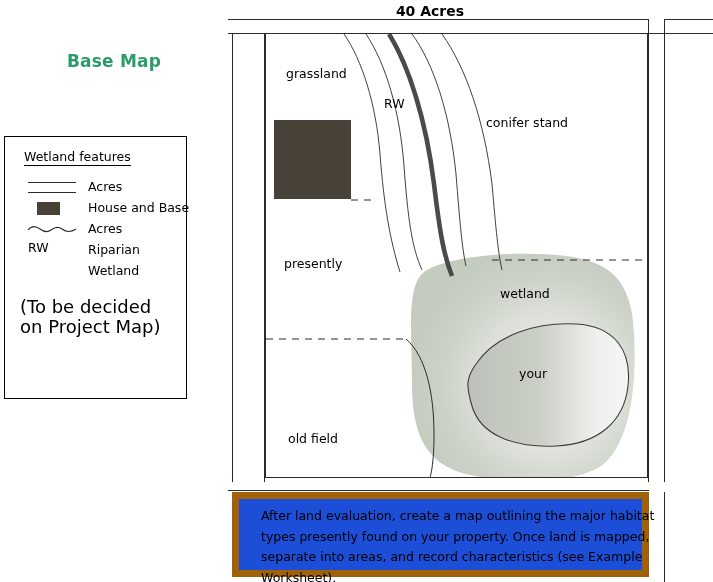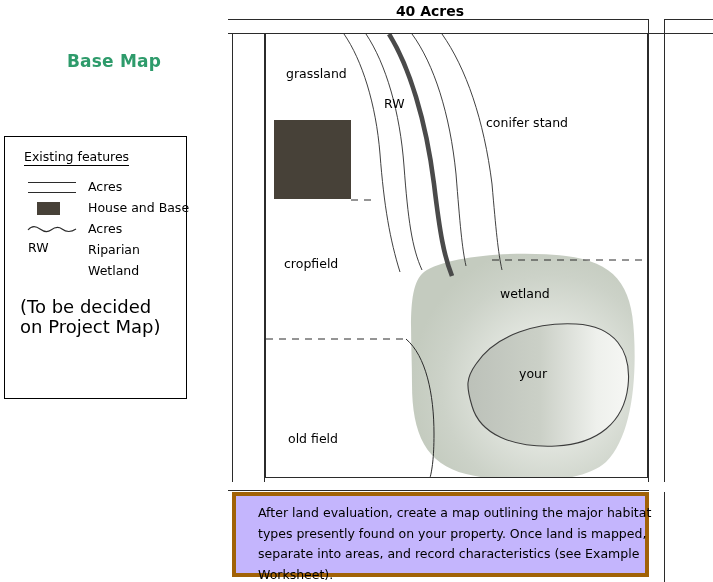--- a/index.html
+++ b/index.html
@@ -62,37 +62,37 @@
     position:absolute; left:265px; top:33px; width:383px; height:445px;
     border:1px solid #2b2b2b; box-sizing:border-box; overflow:hidden;
     background:#fff;
   }
   #plot svg{position:absolute;left:0;top:0;}
   .mlabel{position:absolute; font-size:12.5px; white-space:nowrap;}
 
   
   #capbox{
     position:absolute; left:232px; top:492px; width:417px; height:85px;
-    border:4px solid #a16207; box-sizing:border-box; background:#c4b5fd;
+    border:7px solid #a16207; box-sizing:border-box; background:#1d4ed8;
   }
   #captop{position:absolute;left:228px;top:490px;width:421px;height:1px;background:#2b2b2b;}
   #caption{
     position:absolute; left:22px; top:7px; width:395px;
     font-size:12.5px; line-height:20.5px;
   }
   #side1{position:absolute;left:664px;top:492px;width:1px;height:90px;background:#2b2b2b;}
 </style>
 </head>
 <body>
 
 <div id="title" style="color:#2e9b6b">Base Map</div>
 
 <div id="legend">
 
-  <div class="hdr a">Existing features</div>
+  <div class="hdr a">Wetland features</div>
 
   <div class="lgrow r0">
     <span class="sw">
       <span class="sw-road"></span>
     </span>
     <span class="lbl">Acres</span>
   </div>
 
   <div class="lgrow r1">
     <span class="sw">
@@ -185,21 +185,21 @@
         <line x1="85" y1="166" x2="110" y2="166" stroke-dasharray="7,6"></line>
         <line x1="226" y1="226" x2="382" y2="226" stroke-dasharray="7,6"></line>
         <line x1="0" y1="305" x2="140" y2="305" stroke-dasharray="7,6"></line>
         <path d="M140,305 C160,322 168,360 168,400 C168,424 166,436 164,444"></path>
       </g>
     </svg>
 
     <span class="mlabel" style="left:20px;top:32px">grassland</span>
     <span class="mlabel" style="left:118px;top:62px">RW</span>
     <span class="mlabel" style="left:220px;top:81px">conifer stand</span>
-    <span class="mlabel" style="left:18px;top:222px">cropfield</span>
+    <span class="mlabel" style="left:18px;top:222px">presently</span>
     <span class="mlabel" style="left:234px;top:252px">wetland</span>
     <span class="mlabel" style="left:253px;top:332px">your</span>
     <span class="mlabel" style="left:22px;top:397px">old field</span>
   </div>
 </div>
 
 <div id="captop"></div>
 <div id="capbox">
   <div id="caption">After land evaluation, create a map outlining the major habitat types presently found on your property.  Once land is mapped, separate into areas, and record characteristics (see Example Worksheet).</div>
 </div>

